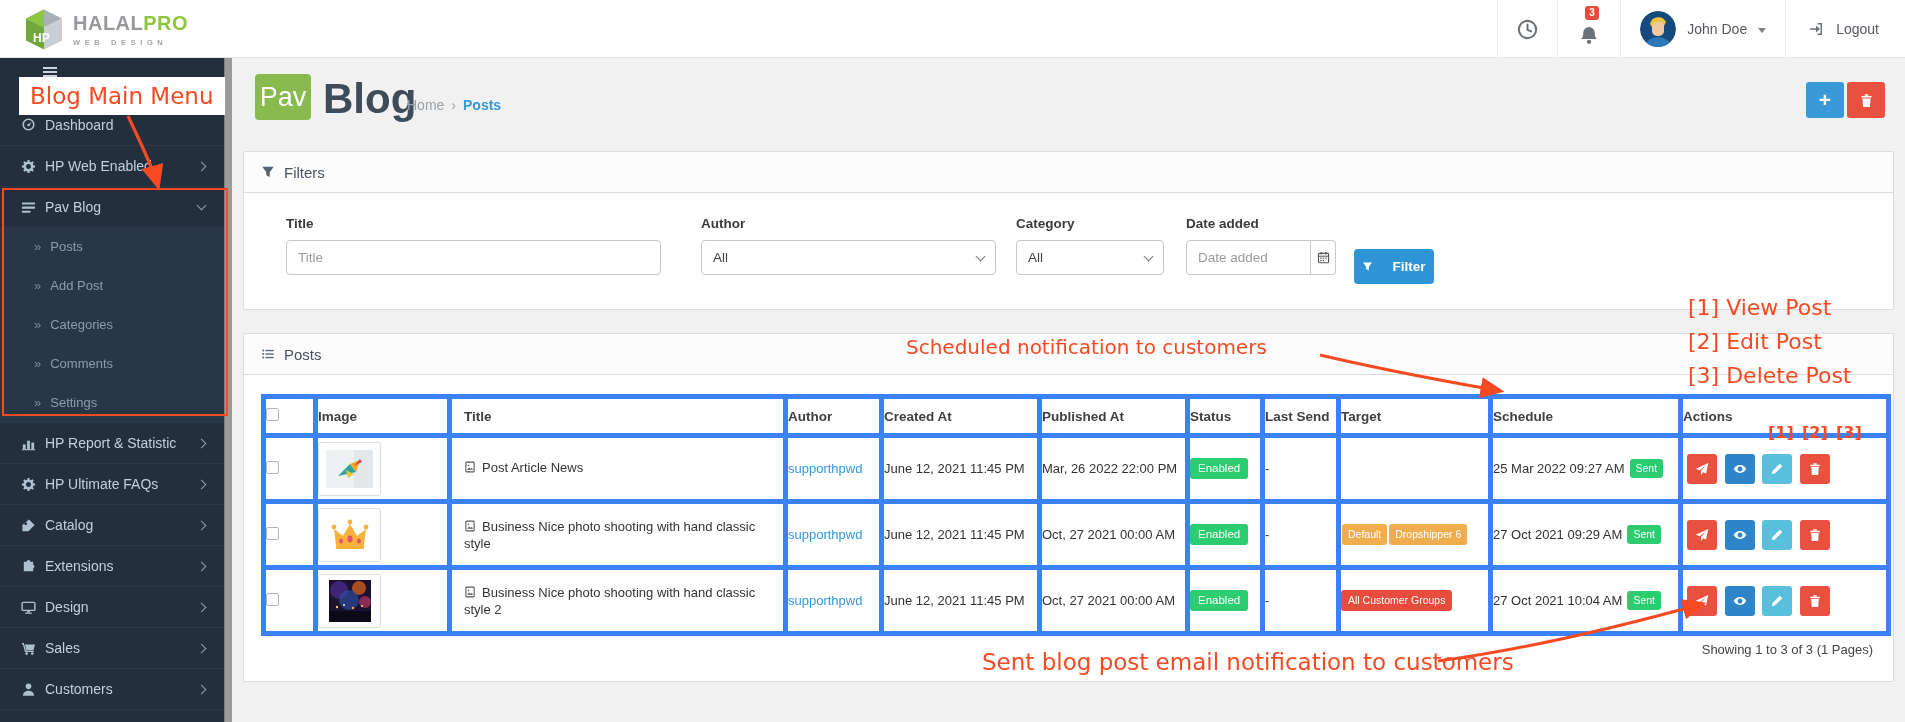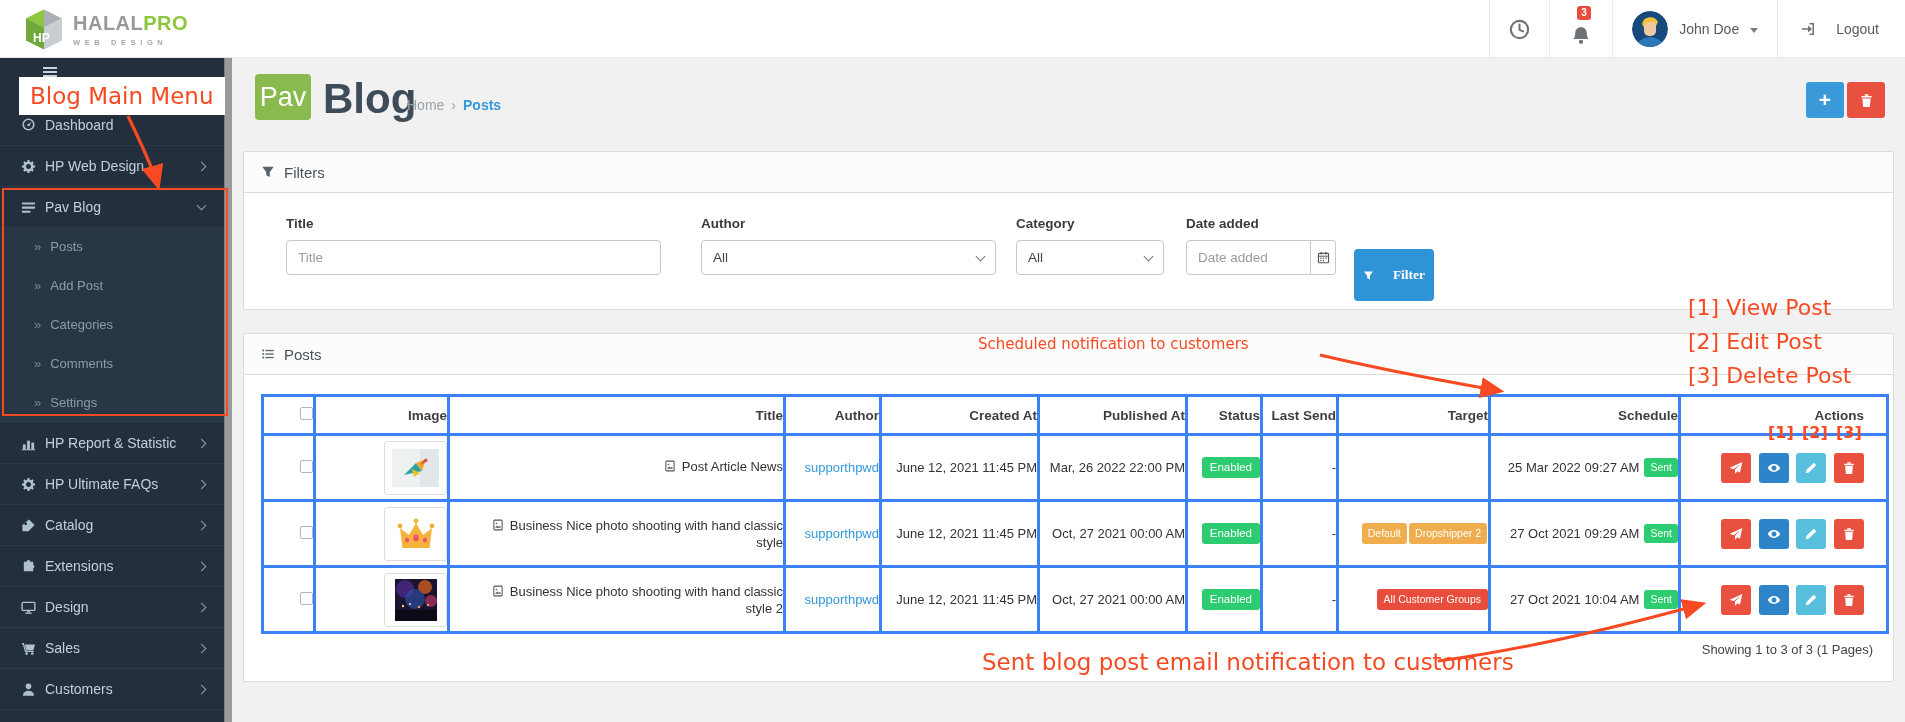--- a/index.html
+++ b/index.html
@@ -14,21 +14,21 @@
 .logo-text .l1 .pro{color:#8cc63f;}
 .logo-text .l2{font-size:7.5px;letter-spacing:4.6px;color:#a3a7ab;margin-top:3px;font-weight:bold;}
 .tb-right{position:absolute;right:0;top:0;height:58px;display:flex;align-items:center;}
 .tb-sep{width:1px;height:58px;background:#ececec;}
 .tb-block{height:58px;display:flex;align-items:center;padding:0 19px;color:#6d7277;cursor:pointer;}
 .tb-bell{position:relative;padding:0 21px;}
 .tb-badge{position:absolute;top:6px;left:27px;background:#e74c3c;color:#fff;font-size:10px;font-weight:bold;padding:2px 4px;border-radius:3px;line-height:1;}
 .tb-user{gap:11px;}
 .tb-user .uname{font-size:14px;color:#55595e;text-align:center;}
 .caret-down{width:0;height:0;border-left:4px solid transparent;border-right:4px solid transparent;border-top:5px solid #7b8085;margin-top:2px;}
-.tb-logout{gap:20px;padding:0 26px 0 22px;}
+.tb-logout{gap:12px;padding:0 26px 0 22px;}
 .tb-logout .lbl{font-size:14px;color:#55595e;}
 .avatar{width:36px;height:36px;border-radius:50%;overflow:hidden;flex:0 0 auto;}
 
 
 .sidebar{position:absolute;left:0;top:58px;width:224px;height:664px;background:#242f3d;z-index:2;}
 .sb-scroll{position:absolute;left:224px;top:58px;width:8px;height:664px;background:#9a9a9a;border-left:1px solid #7e7e7e;z-index:2;}
 .sb-burger{position:absolute;left:42px;top:6px;color:#c9d4de;width:16px;height:16px;}
 .sb-item{height:41px;display:flex;align-items:center;padding:0 16px 0 21px;color:#c3d0dc;font-size:14px;border-top:1px solid #2c3947;cursor:pointer;}
 .sb-item .ic{width:24px;flex:0 0 24px;color:#aebfcd;display:flex;align-items:center;}
 .sb-item .ic svg{width:15px;height:15px;}
@@ -61,27 +61,27 @@
 .ffield{position:absolute;}
 .flabel{font-size:13.5px;font-weight:bold;color:#3b3b3b;margin-bottom:9px;}
 .finput{height:35px;border:1px solid #c8c8c8;border-radius:4px;background:#fff;font-size:13.5px;color:#444;padding:0 11px;width:100%;font-family:"Liberation Sans",sans-serif;}
 .finput::placeholder{color:#9b9b9b;}
 .fselect{height:35px;border:1px solid #c8c8c8;border-radius:4px;background:#fff;font-size:13.5px;color:#444;padding:0 11px;display:flex;align-items:center;justify-content:space-between;cursor:pointer;}
 .fsel-chev{width:7px;height:7px;border-right:1.6px solid #777;border-bottom:1.6px solid #777;transform:rotate(45deg);margin-top:-3px;}
 .dgroup{display:flex;}
 .dgroup .finput{border-radius:4px 0 0 4px;}
 .daddon{width:25px;height:35px;border:1px solid #c8c8c8;border-left:none;border-radius:0 4px 4px 0;background:#fff;display:flex;align-items:center;justify-content:center;color:#555;cursor:pointer;}
 .daddon svg{width:13px;height:13px;}
-.fbtn{position:absolute;left:1110px;top:97px;width:80px;height:52px;background:#2f94d6;border:none;border-radius:4px;color:#fff;font-size:13.5px;font-weight:bold;display:flex;align-items:center;justify-content:center;gap:19px;cursor:pointer;font-family:Liberation Serif, serif;}
+.fbtn{position:absolute;left:1110px;top:97px;width:80px;height:35px;background:#2f94d6;border:none;border-radius:4px;color:#fff;font-size:13.5px;font-weight:bold;display:flex;align-items:center;justify-content:center;gap:19px;cursor:pointer;}
 .fbtn svg{width:11px;height:11px;}
 
 
 .panel-posts{top:275px;height:349px;}
 .ptable{position:absolute;left:17px;top:60px;border-collapse:collapse;table-layout:fixed;width:1625px;font-size:13px;color:#333;}
-.ptable th,.ptable td{border:3px solid #3b82f6;text-align:right;vertical-align:middle;}
+.ptable th,.ptable td{border:5px solid #3b82f6;text-align:left;vertical-align:middle;}
 .ptable th{height:39px;font-size:13.5px;color:#3f3f3f;background:#fff;}
 .ptable td{height:66px;}
 .th-blue{color:#3498db;}
 .th-left,.td-left{text-align:left;padding-left:12px;}
 .th-right{text-align:right;padding-right:22px;}
 .td-actions{text-align:right;padding-right:22px;}
 .cb{width:13px;height:13px;border:1px solid #b6b6b6;border-radius:2px;background:#fdfdfd;display:inline-block;cursor:pointer;}
 .thumb{width:63px;height:54px;border:1px solid #ddd;border-radius:3px;background:#fff;display:inline-flex;align-items:center;justify-content:center;}
 .tlink{color:#3498db;}
 .badge{display:inline-block;color:#fff;font-weight:normal;border-radius:3px;line-height:1;}
@@ -98,21 +98,21 @@
 .abtn-edit{background:#58c0dc;}
 .abtn-del{background:#e8503f;}
 .pfooter{position:absolute;right:20px;top:308px;font-size:13px;color:#444;}
 
 
 .annot{position:absolute;z-index:50;color:#f74a22;font-family:"DejaVu Sans",sans-serif;pointer-events:none;}
 .annot-box{left:19px;top:77px;background:#fff;padding:4px 11px;font-size:23px;line-height:30px;}
 .annot-rect{left:2px;top:188px;width:226px;height:228px;border:2px solid #f74a22;z-index:40;}
 .annot-actions{left:1688px;top:291px;font-size:22px;line-height:34px;white-space:nowrap;}
 .annot-marker{top:423px;font-size:16px;font-weight:bold;}
-.annot-sched{left:978px;top:335px;font-size:15px;white-space:nowrap;text-align:center;}
+.annot-sched{left:906px;top:335px;font-size:20px;white-space:nowrap;text-align:center;}
 .annot-sent{left:982px;top:649px;font-size:23px;white-space:nowrap;}
 .annot-svg{left:0;top:0;width:1905px;height:722px;z-index:49;pointer-events:none;}
 </style>
 </head>
 <body>
 
 <svg width="0" height="0" style="position:absolute">
 <defs>
 <symbol id="i-burger" viewBox="0 0 16 16">
         <g fill="currentColor">
@@ -290,21 +290,21 @@
           </svg>
         </span>
       <span class="lbl">Dashboard</span>
     </div>
     <div class="sb-item">
       <span class="ic">
           <svg>
             <use href="#i-gear"></use>
           </svg>
         </span>
-      <span class="lbl">HP Web Design</span>
+      <span class="lbl">HP Web Enabled</span>
       <span class="chev-r"></span>
     </div>
     <div class="sb-item">
       <span class="ic">
           <svg>
             <use href="#i-list"></use>
           </svg>
         </span>
       <span class="lbl">Pav Blog</span>
       <span class="chev-d"></span>
@@ -557,21 +557,21 @@
                   </svg>
             </span></td>
             <td class="td-left"><span class="ticon"><svg>
                     <use href="#i-fileimg"></use>
                   </svg></span><span>Business Nice photo shooting with hand classic style</span></td>
             <td><span class="tlink">supporthpwd</span></td>
             <td>June 12, 2021 11:45 PM</td>
             <td>Oct, 27 2021 00:00 AM</td>
             <td><span class="badge badge-status">Enabled</span></td>
             <td>-</td>
-            <td><span class="badge badge-orange">Default</span><span class="badge badge-orange">Dropshipper 2</span></td>
+            <td><span class="badge badge-orange">Default</span><span class="badge badge-orange">Dropshipper 6</span></td>
             <td><span>27 Oct 2021 09:29 AM</span><span class="badge badge-sent">Sent</span></td>
             <td class="td-actions">
               <button class="abtn abtn-send">
                   <svg>
                     <use href="#i-plane"></use>
                   </svg>
                 </button>
               <button class="abtn abtn-view">
                   <svg>
                     <use href="#i-eye"></use>

